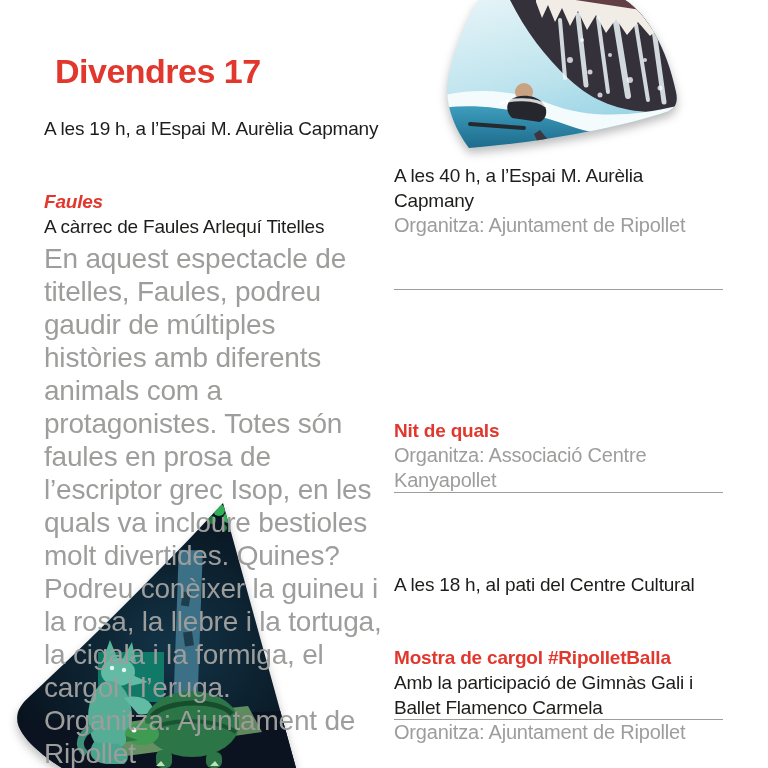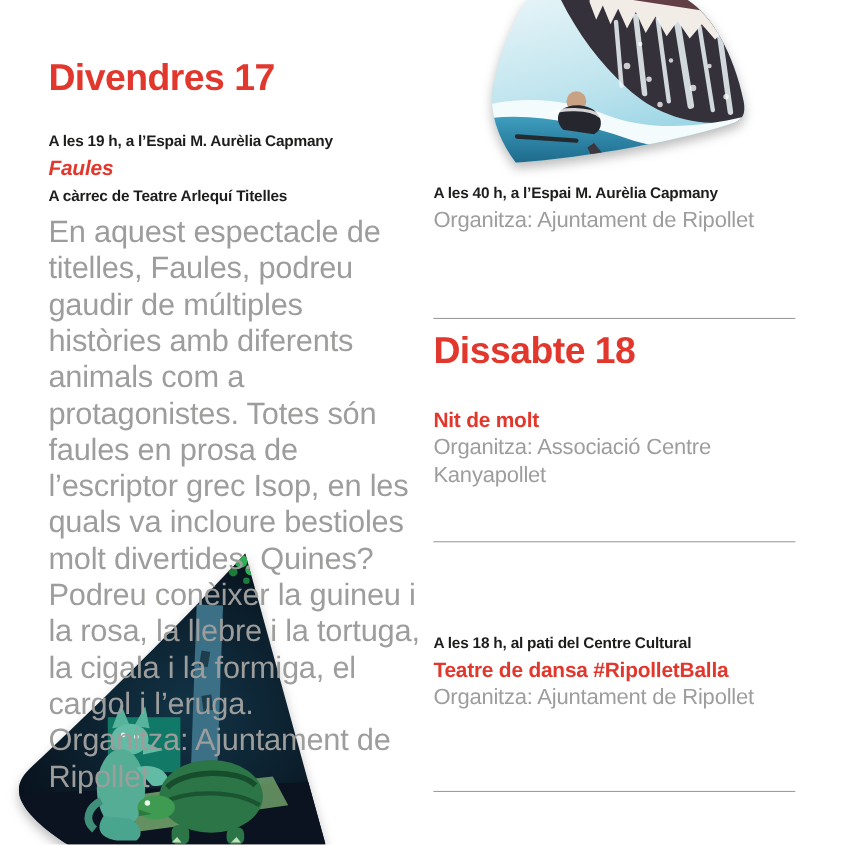--- a/index.html
+++ b/index.html
@@ -7,30 +7,30 @@
     --black:#1d1d1b;
     --gray:#9d9d9c;
   }
   html,body{margin:0;padding:0;background:#ffffff;}
   #canvas{
     position:relative;width:768px;height:768px;background:#ffffff;
     font-family:"Liberation Sans", sans-serif;overflow:hidden;
   }
   .day-title{
     position:absolute;font-size:34px;font-weight:bold;color:var(--red);
-    letter-spacing:-0.5px;line-height:38px;white-space:nowrap;
+    letter-spacing:-0.5px;line-height:38px;white-space:nowrap;margin-left:11px;
   }
   .block{position:absolute;width:338px;}
   .bold-line{
-    font-size:14px;font-weight:bold;color:var(--black);
+    font-size:19px;font-weight:normal;color:var(--black);
     line-height:25px;letter-spacing:-0.2px;
   }
   .red-line{
     font-size:19px;font-weight:bold;color:var(--red);
-    line-height:25px;letter-spacing:-0.2px;
+    line-height:25px;letter-spacing:-0.2px;margin-top:48px;
   }
   .italic{font-style:italic;}
   .gray-tight{
     font-size:28px;color:var(--gray);line-height:33px;letter-spacing:-0.2px;
     margin-top:3px;
   }
   .gray-loose{
     font-size:20px;color:var(--gray);line-height:25px;letter-spacing:-0.2px;
   }
   .divider{
@@ -154,45 +154,45 @@
         <path d="M150 264 l5 -5 l4 5 Z M204 264 l5 -5 l4 5 Z" fill="#bfe0b8"></path>
       </g>
     </g>
   </svg>
 
   <div class="day-title" style="left:44px;top:52px;">Divendres 17</div>
 
   <div class="block" style="left:44px;top:116px;">
     <div class="bold-line">A les 19 h, a l’Espai M. Aurèlia Capmany</div>
     <div class="red-line italic">Faules</div>
-    <div class="bold-line">A càrrec de Teatre Arlequí Titelles</div>
+    <div class="bold-line">A càrrec de Faules Arlequí Titelles</div>
     <div class="gray-tight">
       <div>En aquest espectacle de titelles, Faules, podreu gaudir de múltiples històries amb diferents animals com a protagonistes. Totes són faules en prosa de l’escriptor grec Isop, en les quals va incloure bestioles molt divertides. Quines? Podreu conèixer la guineu i la rosa, la llebre i la tortuga, la cigala i la formiga, el cargol i l’eruga.</div>
       <div>Organitza: Ajuntament de Ripollet</div>
     </div>
   </div>
 
   <div class="block" style="left:394px;top:163px;width:334px;">
     <div class="bold-line">A les 40 h, a l’Espai M. Aurèlia Capmany</div>
     <div class="gray-loose">Organitza: Ajuntament de Ripollet</div>
   </div>
 
   <div class="divider" style="top:289px;"></div>
 
-  <div class="day-title" style="left:394px;top:300px;">Dissabte 18</div>
 
   <div class="block" style="left:394px;top:370px;width:334px;">
-    <div class="red-line">Nit de molt</div>
+    <div class="red-line">Nit de quals</div>
     <div class="gray-loose">Organitza: Associació Centre Kanyapollet</div>
   </div>
 
   <div class="divider" style="top:492px;"></div>
 
 
   <div class="block" style="left:394px;top:572px;width:334px;">
     <div class="bold-line">A les 18 h, al pati del Centre Cultural</div>
-    <div class="red-line">Teatre de dansa #RipolletBalla</div>
+    <div class="red-line">Mostra de cargol #RipolletBalla</div>
+    <div class="bold-line">Amb la participació de Gimnàs Gali i Ballet Flamenco Carmela</div>
     <div class="gray-loose">Organitza: Ajuntament de Ripollet</div>
   </div>
 
   <div class="divider" style="top:719px;"></div>
 
 </div>
 
 </body></html>

